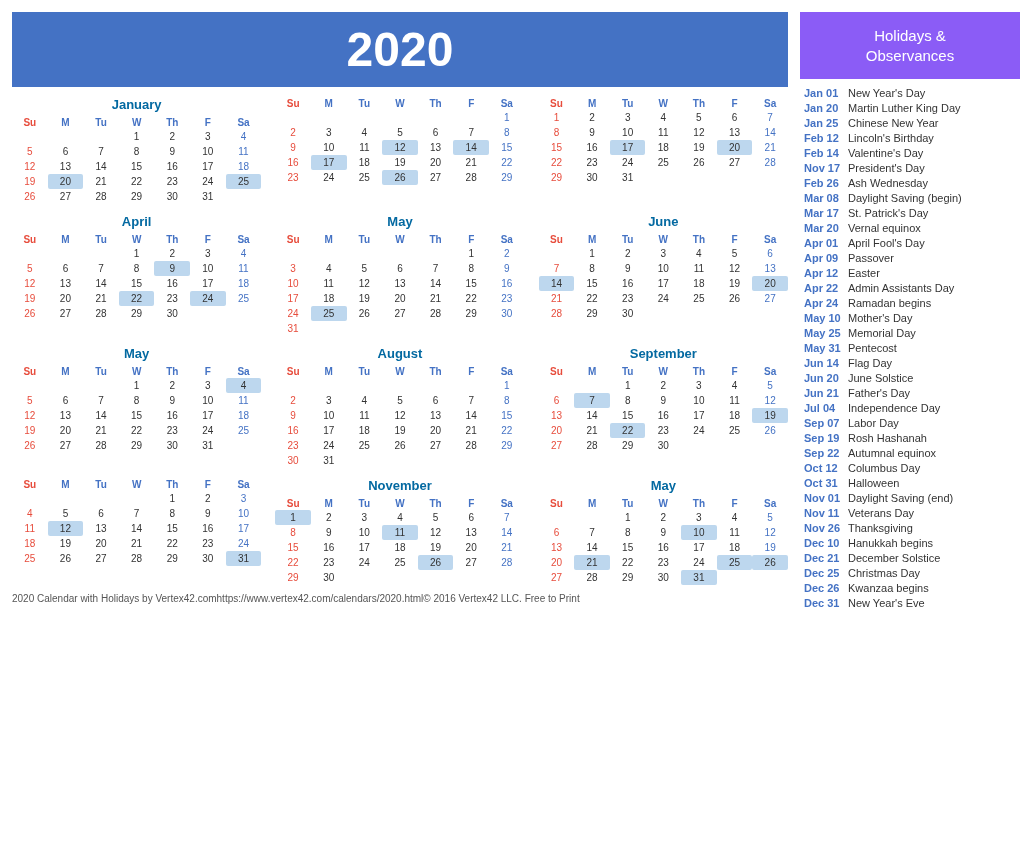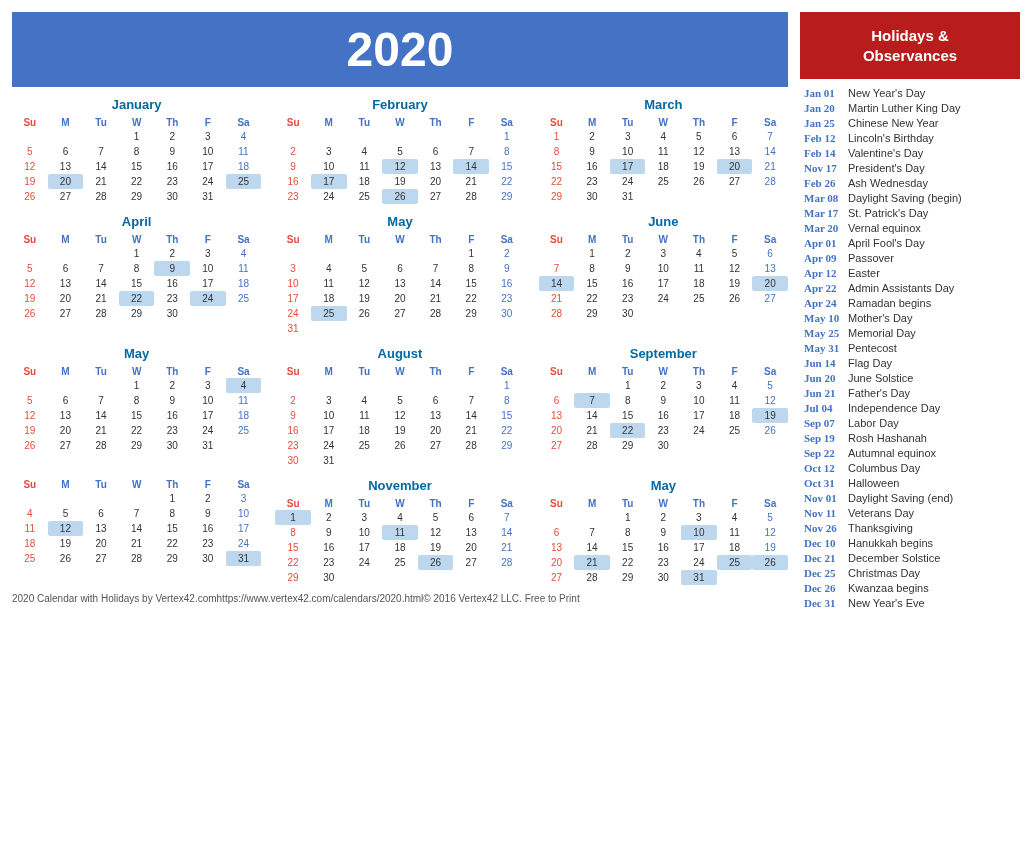--- a/index.html
+++ b/index.html
@@ -69,44 +69,43 @@
       border-radius: 2px;
     }
     .month-table td.empty { color: transparent; }
 
     
     .sidebar {
       width: 220px;
       flex-shrink: 0;
     }
     .sidebar-header {
-      background: #b91c1c;
+      background: #8b5cf6;
       color: #fff;
       text-align: center;
       font-size: 15px;
-      font-weight: bold;
+      font-weight: normal;
       padding: 14px 8px;
       line-height: 1.3;
     }
     .holiday-list {
       margin-top: 6px;
     }
     .holiday-row {
       display: flex;
       align-items: baseline;
       gap: 6px;
       padding: 1.5px 4px;
       font-size: 11px;
     }
     .holiday-date {
       color: #4472C4;
       font-weight: bold;
       min-width: 38px;
       flex-shrink: 0;
-      font-family: Liberation Serif, serif;
     }
     .holiday-name {
       color: #333;
     }
 
     
     .footer {
       display: flex;
       margin-top: 8px;
       font-size: 10px;
@@ -180,21 +179,20 @@
                 <td>28</td>
                 <td>29</td>
                 <td>30</td>
                 <td>31</td>
                 <td class="empty"></td>
               </tr>
             </tbody>
           </table>
         </div>
         <div class="month-block">
-          <div class="month-title">February</div>
           <table class="month-table">
             <thead>
               <tr>
                 <th style="color: rgb(231, 76, 60);">Su</th>
                 <th>M</th>
                 <th>Tu</th>
                 <th>W</th>
                 <th>Th</th>
                 <th>F</th>
                 <th>Sa</th>
@@ -243,21 +241,20 @@
                 <td>25</td>
                 <td class="light-blue">26</td>
                 <td>27</td>
                 <td>28</td>
                 <td class="saturday">29</td>
               </tr>
             </tbody>
           </table>
         </div>
         <div class="month-block">
-          <div class="month-title">March</div>
           <table class="month-table">
             <thead>
               <tr>
                 <th style="color: rgb(231, 76, 60);">Su</th>
                 <th>M</th>
                 <th>Tu</th>
                 <th>W</th>
                 <th>Th</th>
                 <th>F</th>
                 <th>Sa</th>

